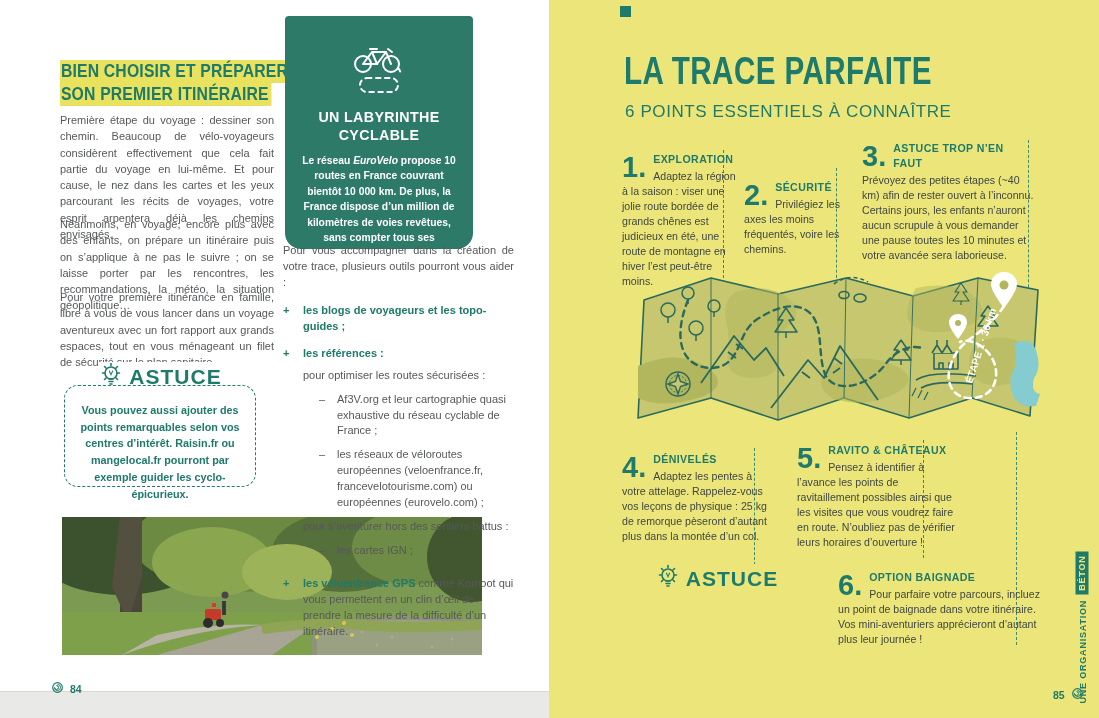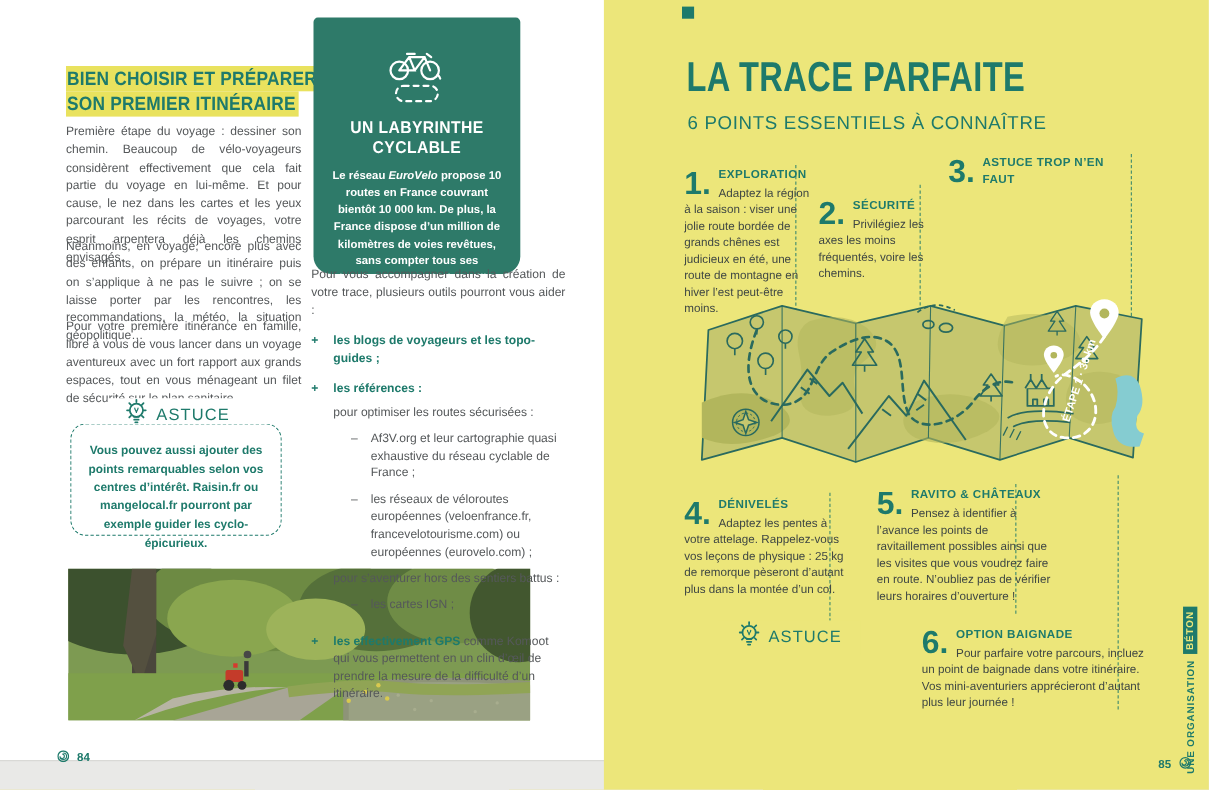--- a/index.html
+++ b/index.html
@@ -16,21 +16,21 @@
   
   .l-title{left:60px;top:60px;font-size:17.5px;font-weight:700;line-height:23px;color:var(--teal);transform:scaleX(.9);transform-origin:left top;letter-spacing:.2px;white-space:nowrap}
   .l-title span{background:var(--hl);padding:1px 3px 2px 1px}
   .col-text{font-size:11px;line-height:1.48;color:var(--body);text-align:justify}
   .p1{left:60px;top:112px;width:214px}
   .p2{left:60px;top:216px;width:214px}
   .p3{left:60px;top:289px;width:214px}
   .astuce-box{border:1.6px dashed var(--teal);border-radius:14px;text-align:center;font-weight:700;color:var(--teal)}
   .astuce-box-l{left:64px;top:385px;width:192px;height:102px;font-size:10.8px;line-height:1.55;padding:16px 10px 0;background:#fff}
   .astuce-head{display:flex;align-items:center;gap:6px;justify-content:center}
-  .astuce-head .label{font-size:15px;font-weight:400;color:var(--teal);letter-spacing:1px}
+  .astuce-head .label{font-size:21px;font-weight:700;color:var(--teal);letter-spacing:1px}
   .astuce-head-l{left:98px;top:362px;width:125px;background:#fff;padding:0 6px}
   .astuce-head-r{left:652px;top:564px;width:130px;background:var(--yellow);padding:0 6px;z-index:3}
   .photo{left:62px;top:517px;width:420px;height:138px}
   .footer{display:flex;align-items:center;gap:7px;font-size:10.5px;font-weight:700;color:var(--teal)}
   .footer-l{left:52px;top:682px}
   .footer-r{left:1053px;top:688px}
   
   .card{left:285px;top:16px;width:188px;height:233px;background:var(--card);border-radius:4px 4px 16px 16px;color:#fff;text-align:center}
   .card-title{margin-top:92px;font-size:15.5px;font-weight:700;line-height:18px;letter-spacing:.4px;transform:scaleX(.92)}
   .card-body{margin-top:9px;padding:0 13px;font-size:10.3px;font-weight:700;line-height:1.5}
@@ -189,21 +189,21 @@
       <span>les réseaux de véloroutes européennes (veloenfrance.fr, francevelotourisme.com) ou européennes (eurovelo.com) ;</span>
     </div>
     <div class="t-sub">pour s’aventurer hors des sentiers battus :</div>
     <div class="t-dash">
       <span class="d">–</span>
       <span>les cartes IGN ;</span>
     </div>
     <div class="gap"></div>
     <div class="t-row">
       <span class="t-plus">+</span>
-      <span><span class="t-strong">les effectivement GPS</span><span> comme Komoot qui vous permettent en un clin d’œil de prendre la mesure de la difficulté d’un itinéraire.</span></span>
+      <span><span class="t-strong">les veloenfrance GPS</span><span> comme Komoot qui vous permettent en un clin d’œil de prendre la mesure de la difficulté d’un itinéraire.</span></span>
     </div>
   </div>
 
   <div class="abs corner-mark"></div>
   <div class="abs r-title">LA TRACE PARFAITE</div>
   <div class="abs r-sub">6 POINTS ESSENTIELS À CONNAÎTRE</div>
 
   <div class="vdash" style="left:723px;top:150px;height:148px"></div>
   <div class="vdash" style="left:836px;top:168px;height:120px"></div>
   <div class="vdash" style="left:1028px;top:140px;height:212px"></div>
@@ -217,20 +217,21 @@
     <span>Adaptez la région à la saison : viser une jolie route bordée de grands chênes est judicieux en été, une route de montagne en hiver l’est peut-être moins.</span>
   </div>
   <div class="abs point p-2">
     <span class="pt-num">2.</span>
     <div class="pt-head">SÉCURITÉ</div>
     <span>Privilégiez les axes les moins fréquentés, voire les chemins.</span>
   </div>
   <div class="abs point p-3">
     <span class="pt-num">3.</span>
     <div class="pt-head">ASTUCE TROP N’EN FAUT</div>
+    <span>Prévoyez des petites étapes (~40 km) afin de rester ouvert à l’inconnu. Certains jours, les enfants n’auront aucun scrupule à vous demander une pause toutes les 10 minutes et votre avancée sera laborieuse.</span>
   </div>
   <div class="abs point p-4">
     <span class="pt-num">4.</span>
     <div class="pt-head">DÉNIVELÉS</div>
     <span>Adaptez les pentes à votre attelage. Rappelez-vous vos leçons de physique : 25 kg de remorque pèseront d’autant plus dans la montée d’un col.</span>
   </div>
   <div class="abs point p-5">
     <span class="pt-num">5.</span>
     <div class="pt-head">RAVITO &amp; CHÂTEAUX</div>
     <span>Pensez à identifier à l’avance les points de ravitaillement possibles ainsi que les visites que vous voudrez faire en route. N’oubliez pas de vérifier leurs horaires d’ouverture !</span>

